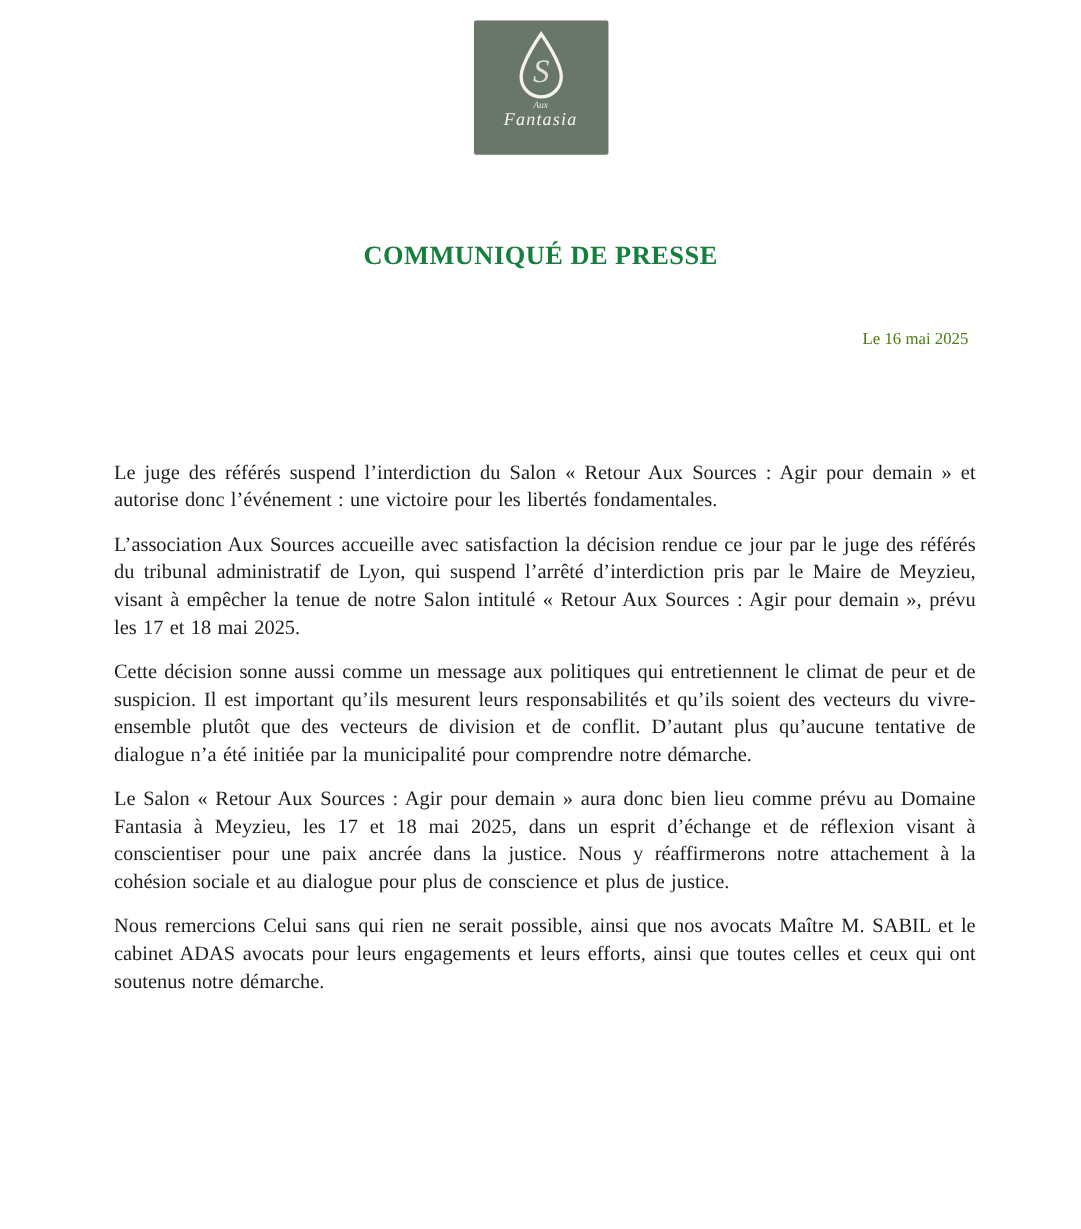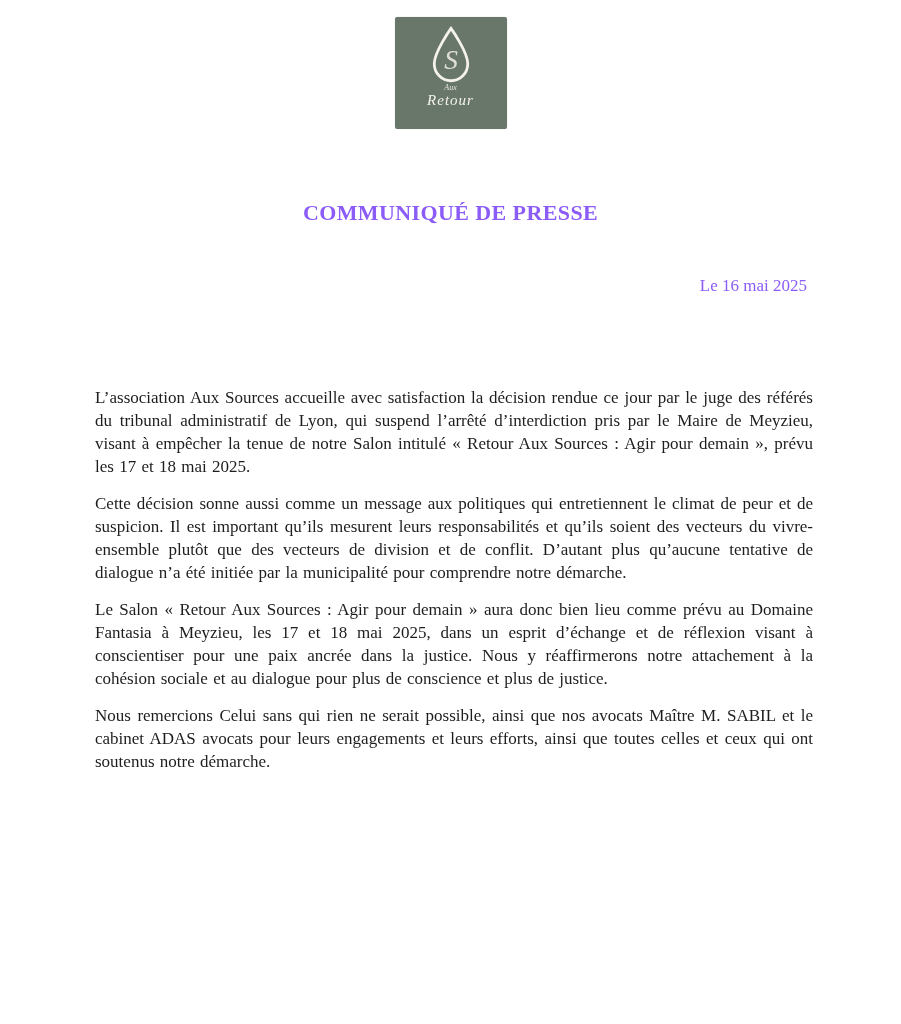--- a/index.html
+++ b/index.html
@@ -48,28 +48,28 @@
     line-height: 16px;
     color: #f4f2ea;
     letter-spacing: 1px;
   }
   .doc-title {
     text-align: center;
     margin-top: 71px;
     font-size: 22px;
     font-weight: bold;
     letter-spacing: 0.4px;
-    color: #8b5cf6;
+    color: #15803d;
   }
   .doc-date {
     text-align: right;
     padding-right: 94px;
     margin-top: 50px;
-    font-size: 17px;
-    color: #8b5cf6;
+    font-size: 14px;
+    color: #4d7c0f;
   }
   .doc-body {
     margin-top: 90px;
     padding: 0 88px 0 95px;
   }
   .para {
     font-size: 17px;
     line-height: 23px;
     text-align: justify;
     margin: 0 0 14px 0;
@@ -80,26 +80,27 @@
 </head>
 <body>
 
 <div class="logo-wrap">
   <div class="logo-card">
     <svg width="62" height="62" viewBox="0 0 100 100" aria-hidden="true">
       <path d="M50 7 C50 7 23 45 23 64 C23 79.5 35 91.5 50 91.5 C65 91.5 77 79.5 77 64 C77 45 50 7 50 7 Z" fill="none" stroke="#f4f2ea" stroke-width="4.5"></path>
       <text x="50" y="72" text-anchor="middle" font-family="Liberation Serif, serif" font-style="italic" font-size="44" fill="#f4f2ea" opacity="0.85">S</text>
     </svg>
     <div class="logo-aux">Aux</div>
-    <div class="logo-name">Retour</div>
+    <div class="logo-name">Fantasia</div>
   </div>
 </div>
 
 <h1 class="doc-title">COMMUNIQUÉ DE PRESSE</h1>
 
 <div class="doc-date">Le 16 mai 2025</div>
 
 <div class="doc-body">
+  <p class="para">Le juge des référés suspend l’interdiction du Salon « Retour Aux Sources : Agir pour demain » et autorise donc l’événement : une victoire pour les libertés fondamentales.</p>
   <p class="para">L’association Aux Sources accueille avec satisfaction la décision rendue ce jour par le juge des référés du tribunal administratif de Lyon, qui suspend l’arrêté d’interdiction pris par le Maire de Meyzieu, visant à empêcher la tenue de notre Salon intitulé « Retour Aux Sources : Agir pour demain », prévu les 17 et 18 mai 2025.</p>
   <p class="para">Cette décision sonne aussi comme un message aux politiques qui entretiennent le climat de peur et de suspicion. Il est important qu’ils mesurent leurs responsabilités et qu’ils soient des vecteurs du vivre-ensemble plutôt que des vecteurs de division et de conflit. D’autant plus qu’aucune tentative de dialogue n’a été initiée par la municipalité pour comprendre notre démarche.</p>
   <p class="para">Le Salon « Retour Aux Sources : Agir pour demain » aura donc bien lieu comme prévu au Domaine Fantasia à Meyzieu, les 17 et 18 mai 2025, dans un esprit d’échange et de réflexion visant à conscientiser pour une paix ancrée dans la justice. Nous y réaffirmerons notre attachement à la cohésion sociale et au dialogue pour plus de conscience et plus de justice.</p>
   <p class="para">Nous remercions Celui sans qui rien ne serait possible, ainsi que nos avocats Maître M. SABIL et le cabinet ADAS avocats pour leurs engagements et leurs efforts, ainsi que toutes celles et ceux qui ont soutenus notre démarche.</p>
 </div>
 
 </body></html>

